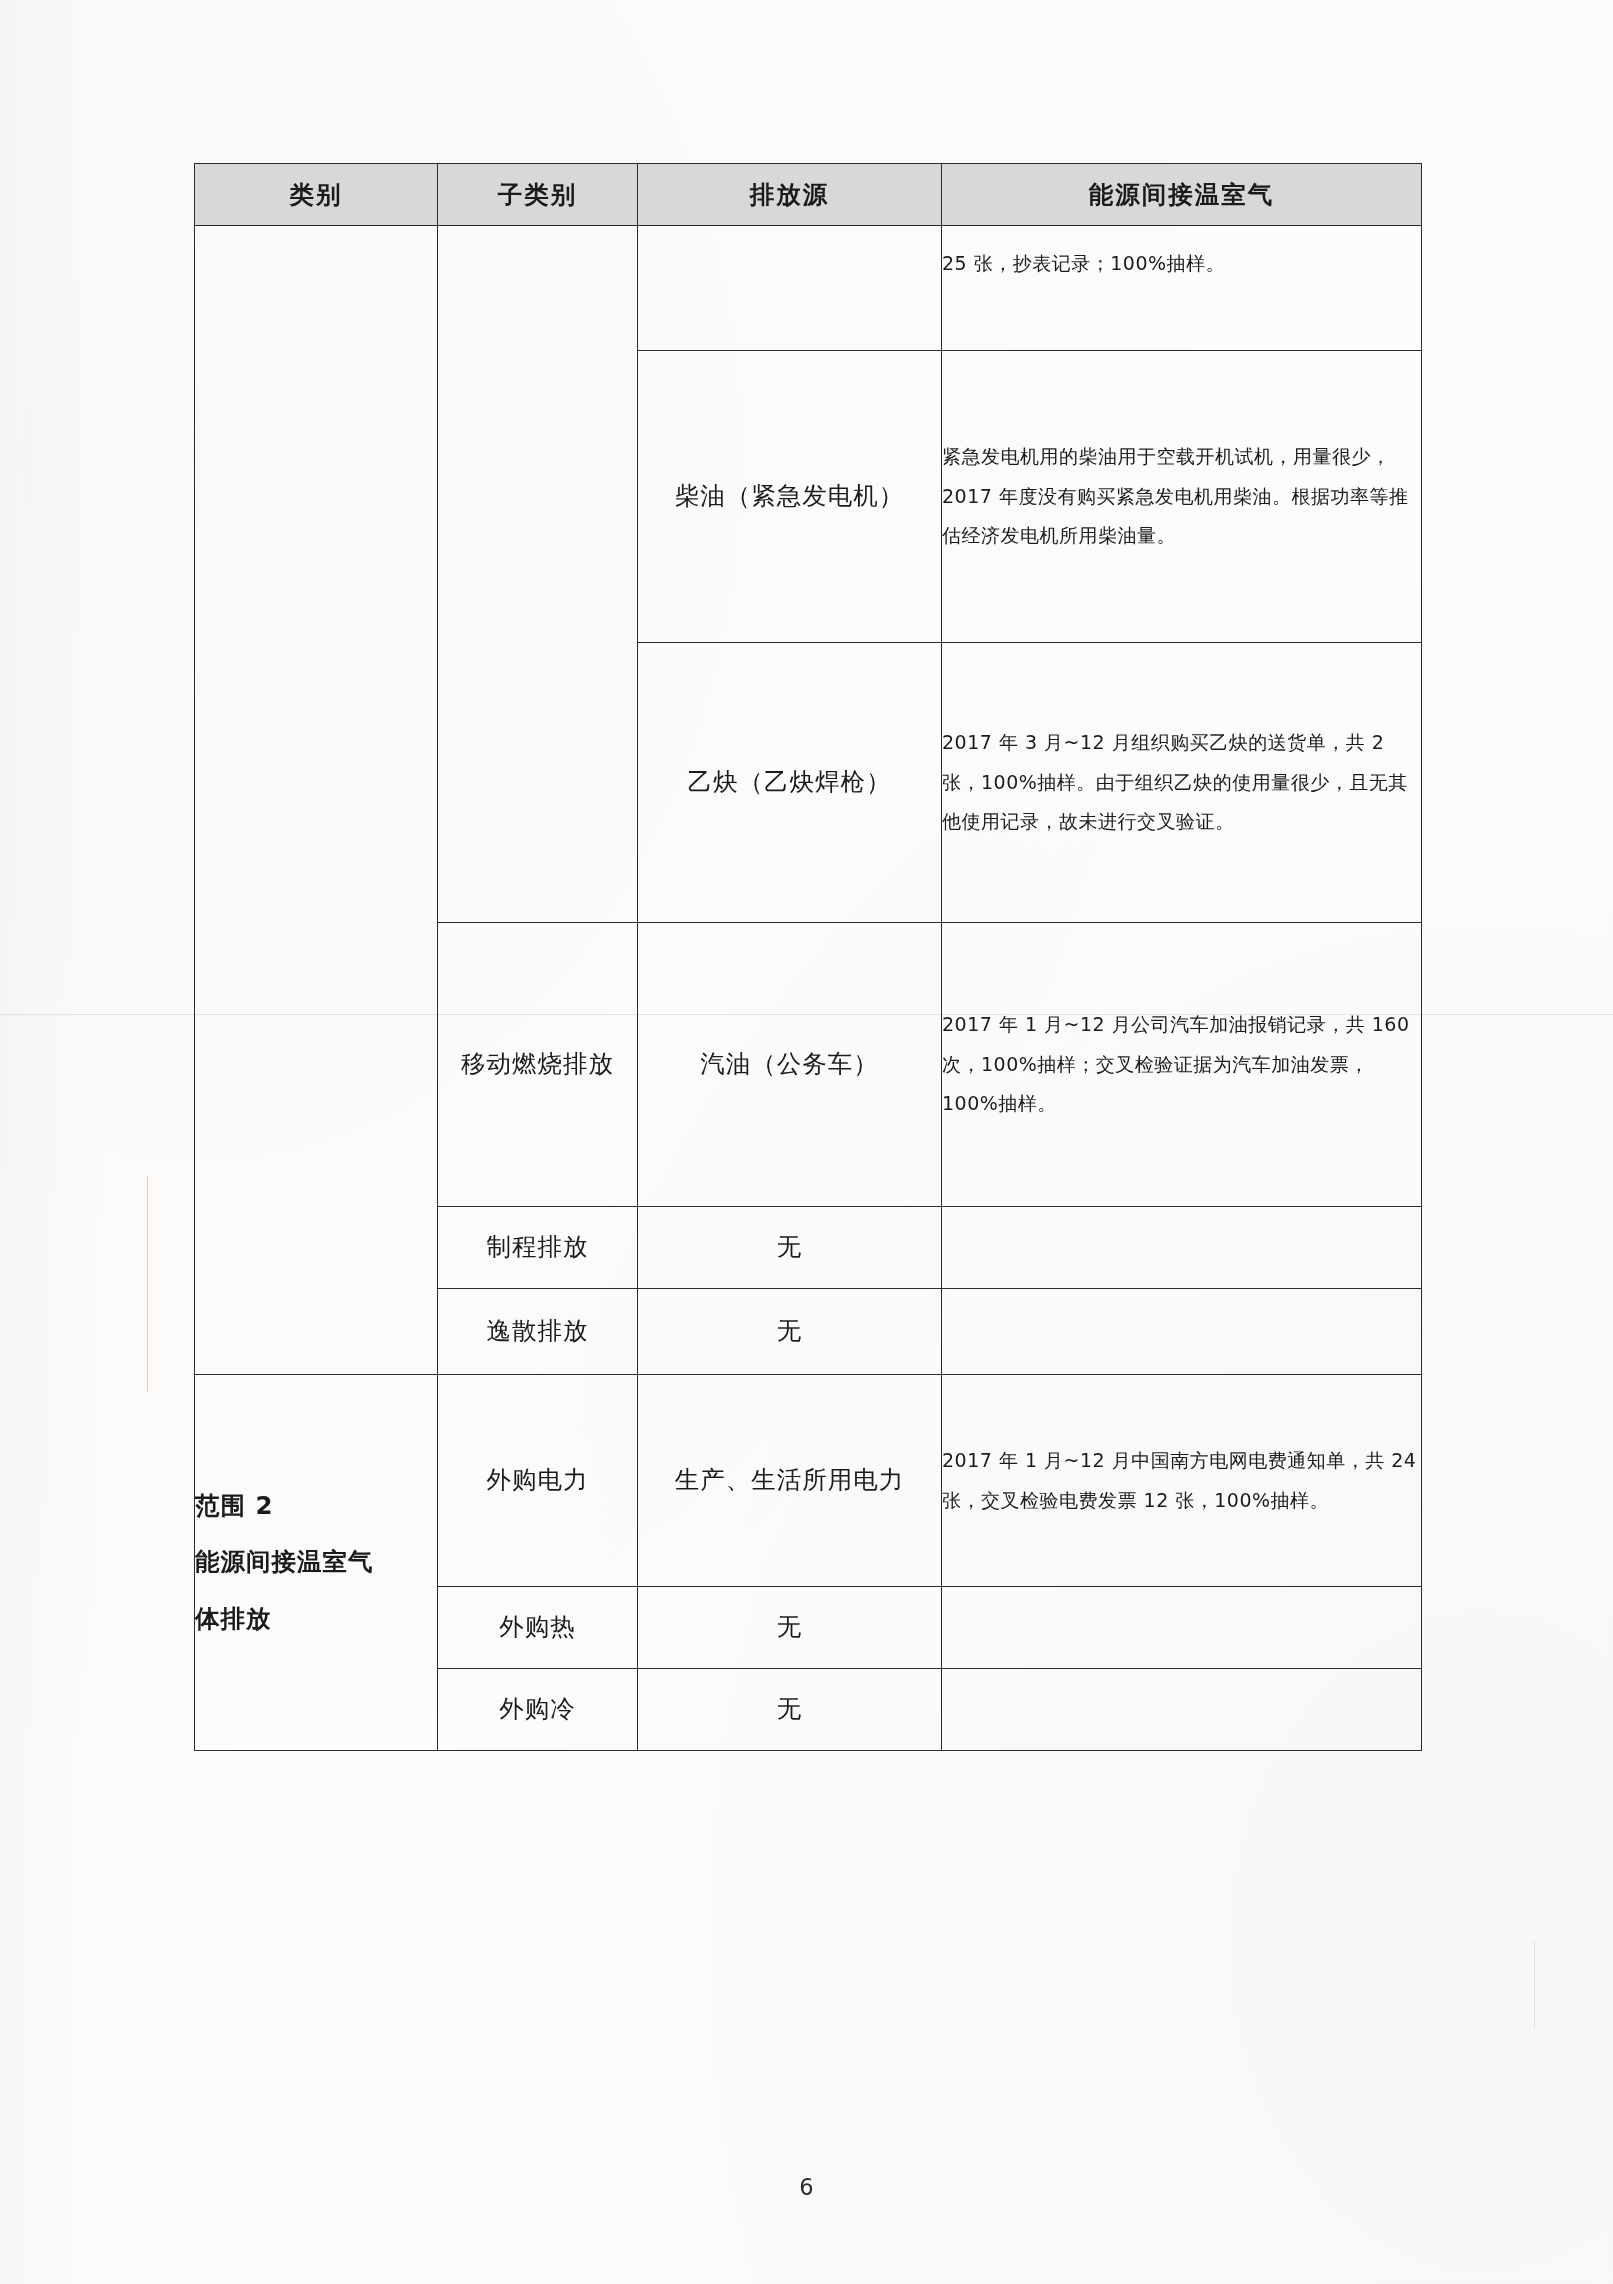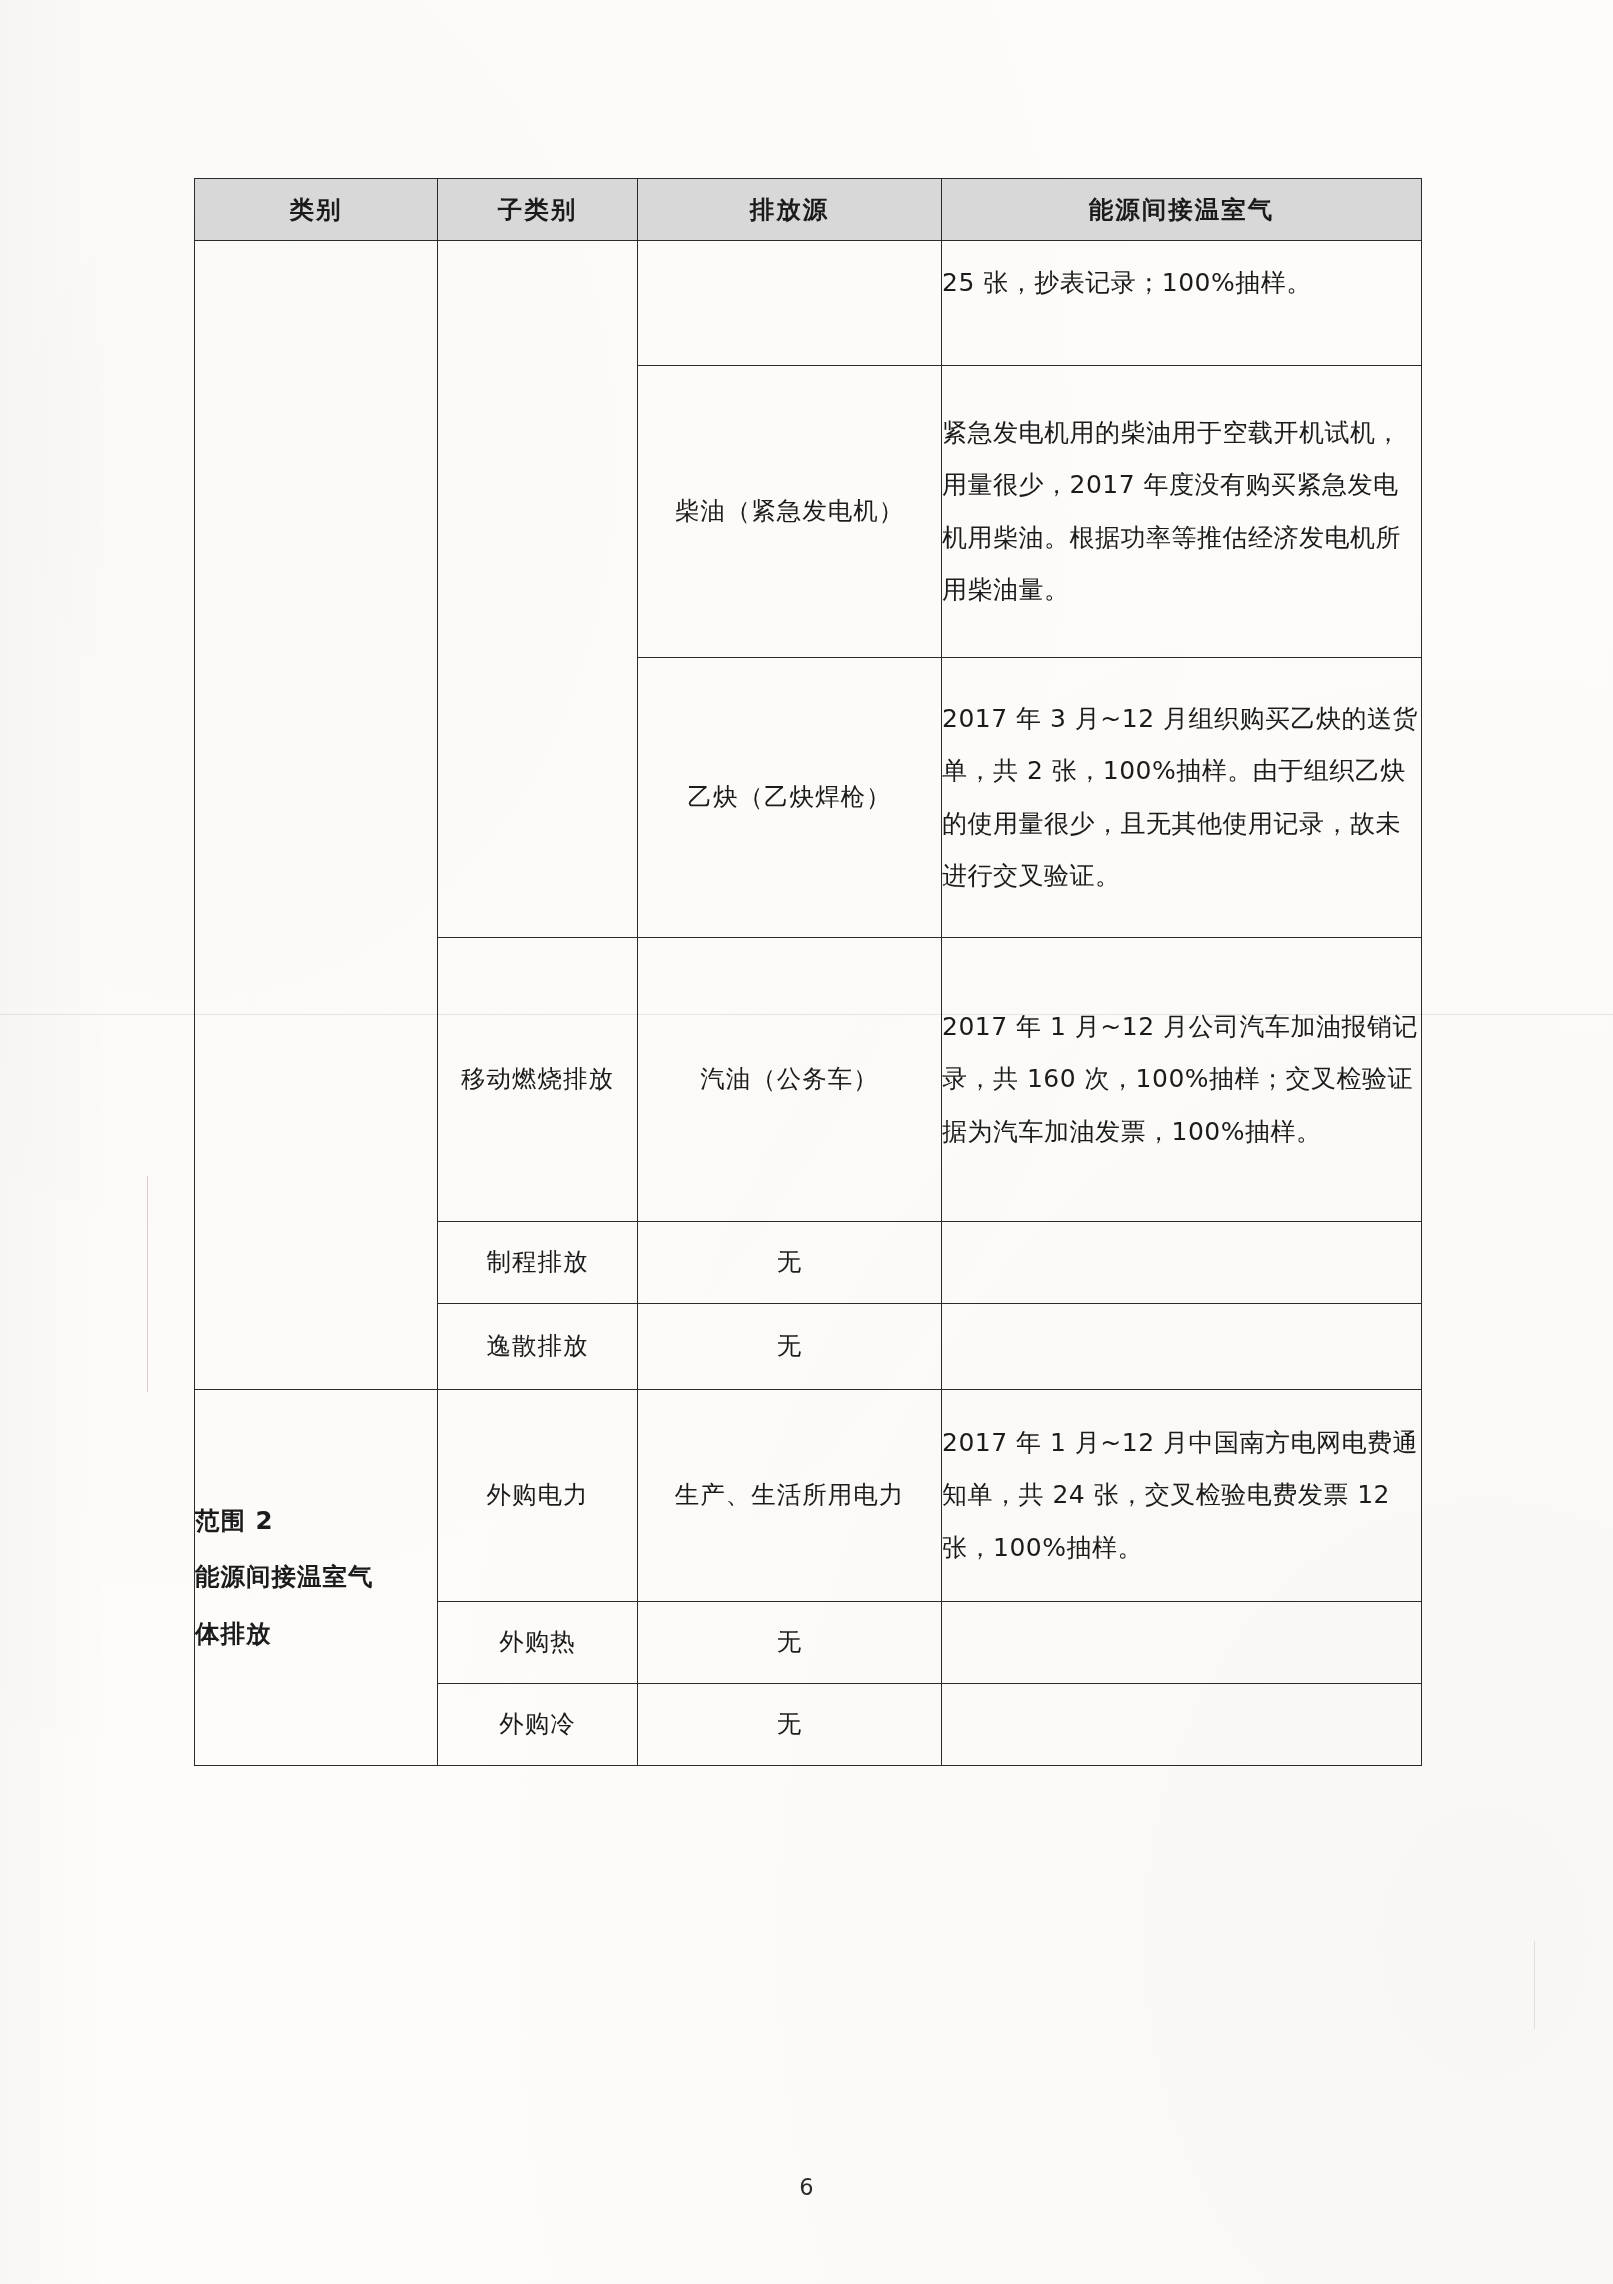--- a/index.html
+++ b/index.html
@@ -43,21 +43,21 @@
     background: rgba(190,110,110,0.35);
   }
   .scan-line.v2 {
     top: 1941px; left: 1534px; width: 1px; height: 88px;
     background: rgba(150,150,150,0.25);
   }
 
   table.doc-table {
     position: absolute;
     left: 194px;
-    top: 178px;
+    top: 163px;
     width: 1227px;
     border-collapse: collapse;
     table-layout: fixed;
   }
   table.doc-table td, table.doc-table th {
     border: 1.4px solid #2b2b2b;
     vertical-align: middle;
     padding: 0;
   }
   thead th {
@@ -74,21 +74,21 @@
   col.c4 { width: 480px; }
 
   td.center {
     text-align: center;
     font-size: 24.5px;
     letter-spacing: 1px;
     line-height: 1.5;
   }
   td.evidence {
     padding: 17.6px 19.6px 17.6px 17.6px;
-    font-size: 25px;
+    font-size: 19px;
     line-height: 2.1;
     text-align: left;
     letter-spacing: 0.5px;
   }
   td.evidence.single {
     line-height: 1.6;
     padding-top: 21.6px;
     padding-bottom: 21.6px;
     vertical-align: top;
   }

